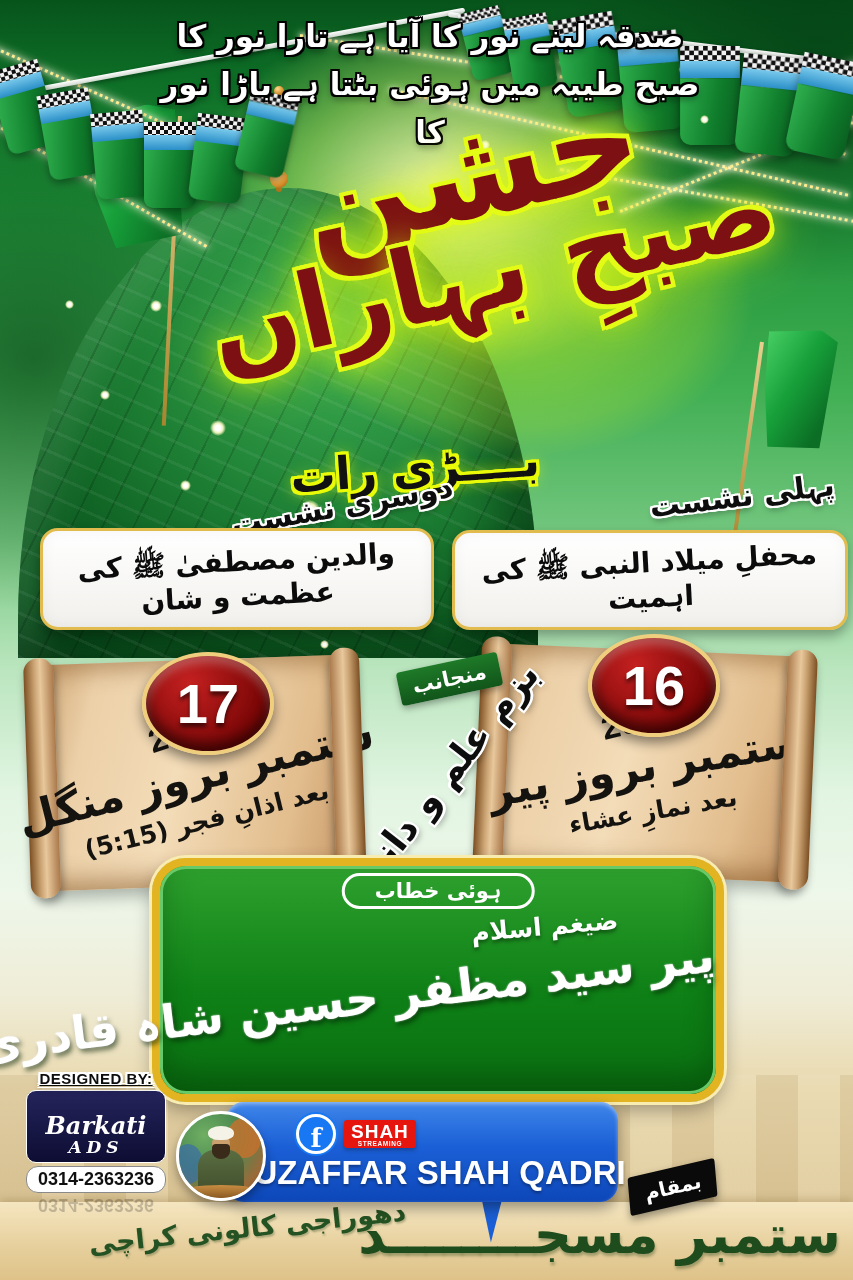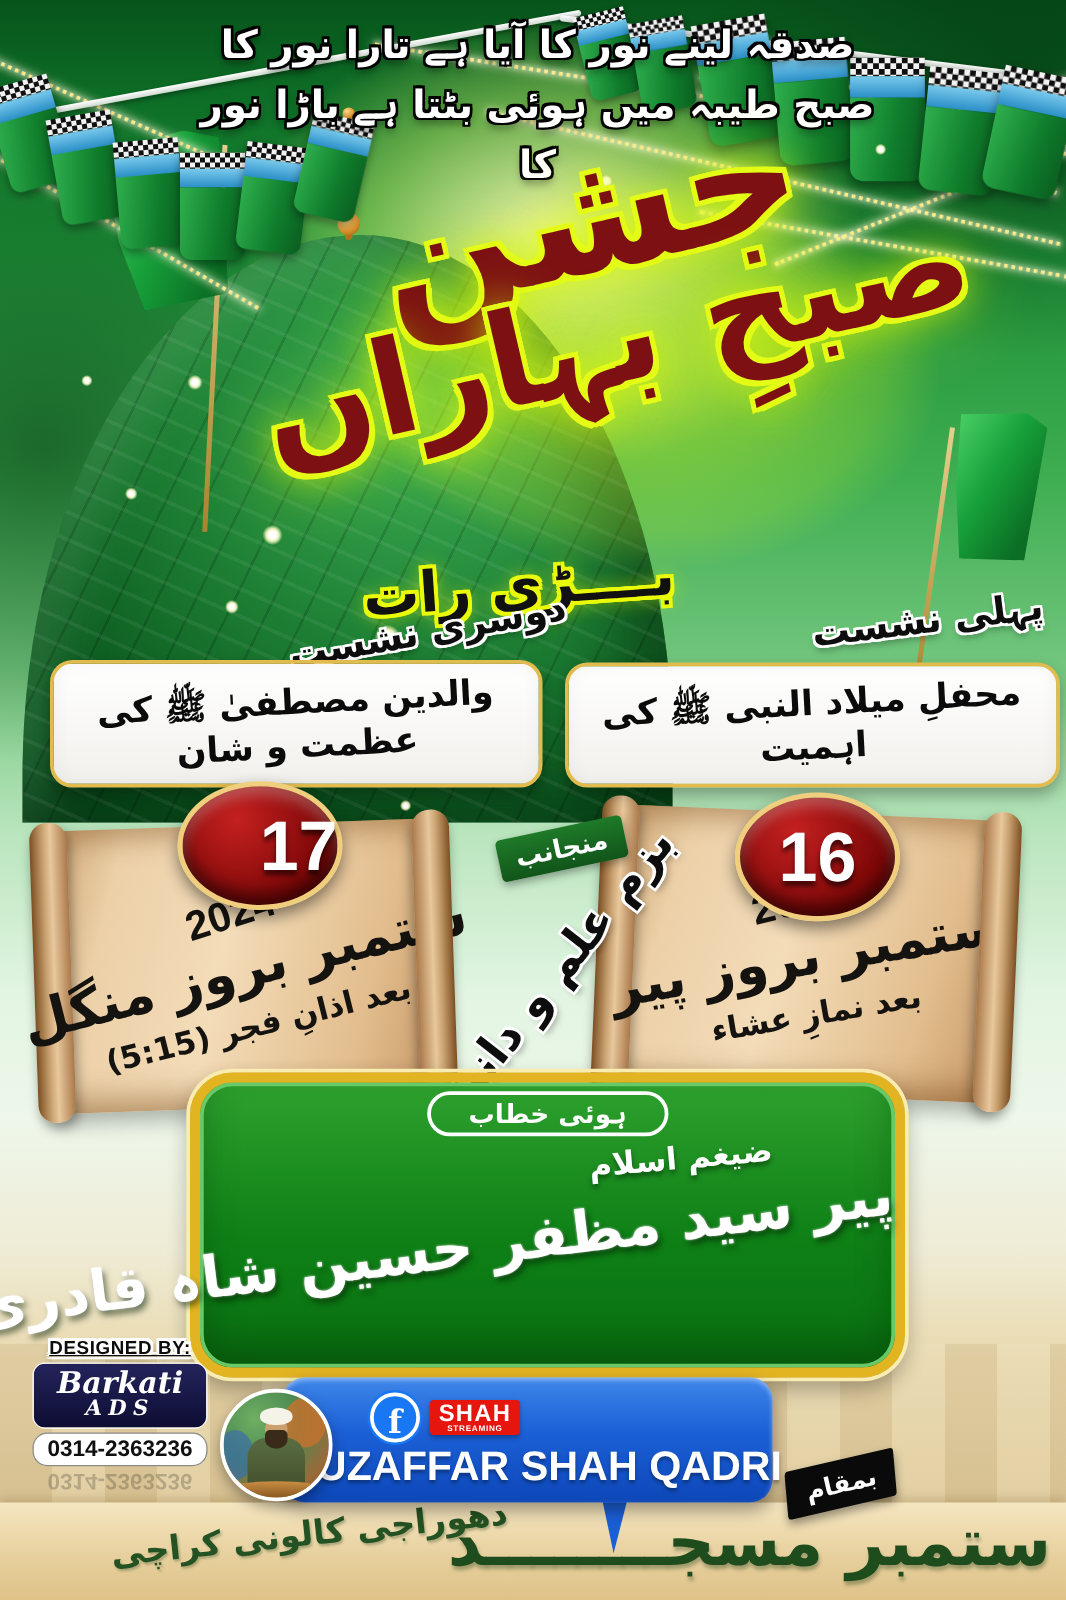--- a/index.html
+++ b/index.html
@@ -91,21 +91,21 @@
   .gb-pill{position:absolute;left:50%;top:7px;transform:translateX(-50%);padding:3px 30px;border:3px solid #fff;border-radius:22px;white-space:nowrap;}
   .gb-pill span{color:#fff;font-size:21px;font-weight:bold;letter-spacing:2px;}
   .gb-hono{position:absolute;left:56%;top:46px;transform:rotate(-5deg);color:#fff;font-size:25px;font-weight:bold;white-space:nowrap;text-shadow:0 3px 4px rgba(0,30,0,.5);}
   .gb-name{position:absolute;left:0;right:0;top:96px;text-align:center;transform:rotate(-7deg);color:#fff;font-size:46px;font-weight:bold;white-space:nowrap;text-shadow:2px 4px 5px rgba(0,30,0,.55),0 0 2px #fff;}
 
   
   .arches{left:0;top:1075px;width:853px;height:135px;
     background:repeating-linear-gradient(90deg,rgba(130,92,44,.10) 0 42px,rgba(255,255,255,.06) 42px 84px);z-index:1;}
   .designer{left:26px;top:1070px;width:140px;text-align:center;z-index:7;}
   .designer .head{font:bold 15px "Liberation Sans",sans-serif;color:#0d0d0d;letter-spacing:.5px;text-decoration:underline;}
-  .designer .navy{margin-top:3px;background:linear-gradient(180deg,#24245c,#0d0d33);border-radius:10px;border:1.5px solid #fff;padding:0 4px 5px;}
+  .designer .navy{margin-top:3px;background:linear-gradient(180deg,#24245c,#0d0d33);border-radius:10px;border:1.5px solid #fff;padding:20px 4px 5px;}
   .designer .navy .nm{font:italic bold 24px "DejaVu Serif",serif;color:#fff;}
   .designer .navy .ads{font:italic bold 17px "DejaVu Serif",serif;color:#fff;letter-spacing:5px;margin-top:-3px;}
   .designer .phone{margin-top:3px;background:#fff;border:1.5px solid #8a8a8a;border-radius:12px;padding:2px 4px;font:bold 18px "Liberation Sans",sans-serif;color:#101010;}
   .designer .refl{margin-top:1px;opacity:.22;transform:scaleY(-1);font:bold 18px "Liberation Sans",sans-serif;color:#101010;}
 
   .photo{left:176px;top:1111px;width:84px;height:84px;border-radius:50%;border:3px solid #fff;overflow:hidden;
     background:radial-gradient(circle at 30% 25%,#6fae62,#4c8a52 40%,#9a6a3a 75%,#7a4a22);box-shadow:0 5px 10px rgba(0,0,0,.35);z-index:8;}
   .photo .blob1{position:absolute;left:48px;top:4px;width:34px;height:40px;background:#c9702c;border-radius:50%;opacity:.8;}
   .photo .blob2{position:absolute;left:-6px;top:30px;width:30px;height:40px;background:#3a6ea8;border-radius:50%;opacity:.7;}
   .photo .p-body{position:absolute;bottom:10px;left:19px;width:46px;height:38px;background:linear-gradient(#5a6d42,#44532f);border-radius:16px 16px 0 0;}
@@ -182,21 +182,21 @@
     <span>16</span>
   </div>
 
   <div class="abs scroll" style="left:36px;top:660px;width:318px;height:226px;transform:rotate(-2deg);">
     <div class="inner urdu rtl">
       <div class="yr latin">2024</div>
       <div class="md">ستمبر بروز منگل</div>
       <div class="tm">بعد اذانِ فجر (5:15)</div>
     </div>
   </div>
-  <div class="abs daynum" style="left:142px;top:625px;justify-content:flex-end;">
+  <div class="abs daynum" style="left:142px;top:652px;">
     <span>17</span>
   </div>
 
   <div class="abs org-badge">
     <span class="urdu rtl">منجانب</span>
   </div>
   <div class="abs org-name">
     <span class="urdu rtl out-white">بزم علم و دانش</span>
   </div>
 

